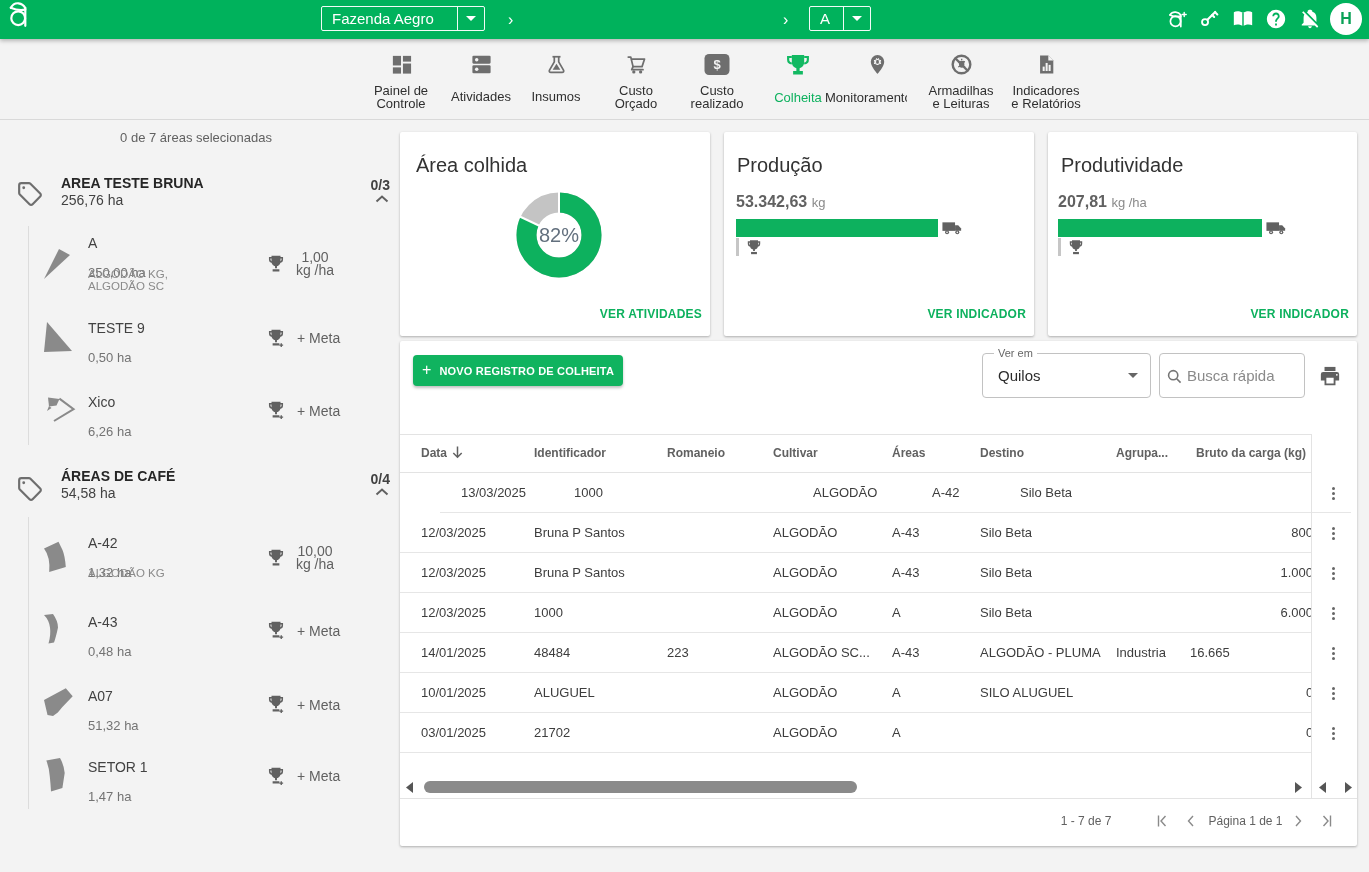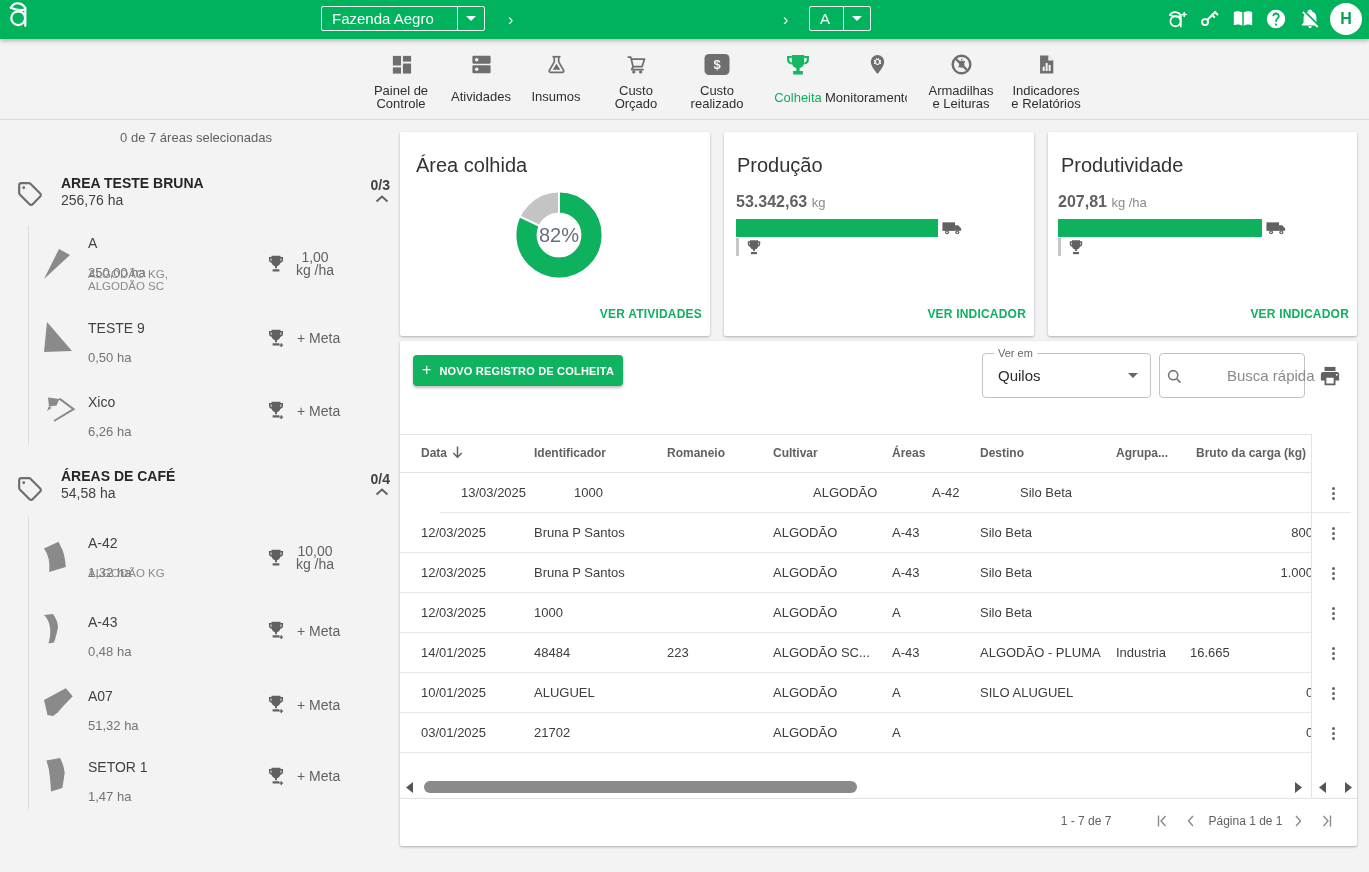--- a/index.html
+++ b/index.html
@@ -415,21 +415,21 @@
 <div class="abs" style="left:998px;top:353px;height:45px;line-height:45px;font-size:15px;color:#2b2b2b;">Quilos</div>
 <div class="abs" style="left:1128px;top:373px;">
     <span class="caret" style="display:block;border-top-color:#666;"></span>
   </div>
 
 <div class="abs" style="left:1159px;top:353px;width:146px;height:45px;border:1px solid #c2c2c2;border-radius:4px;"></div>
 <svg class="abs" style="left:1167px;top:369px" width="15" height="15" viewBox="0 0 15 15">
     <circle cx="6.2" cy="6.2" r="4.6" fill="none" stroke="#757575" stroke-width="1.6"></circle>
     <path d="M9.7 9.7 13.6 13.6" stroke="#757575" stroke-width="1.6"></path>
   </svg>
-<div class="abs" style="left:1187px;top:353px;height:57px;line-height:45px;font-size:15px;color:#8a8a8a;margin-left:40px;">Busca rápida</div>
+<div class="abs" style="left:1187px;top:353px;height:57px;line-height:45px;font-size:15px;color:#8a8a8a;">Busca rápida</div>
 
 <svg class="abs" style="left:1319px;top:366px" width="22" height="21" viewBox="0 0 24 23">
     <g fill="#616161">
       <rect x="6" y="1" width="12" height="4.5"></rect>
       <path d="M19.5 6.5h-15A2.5 2.5 0 0 0 2 9v7h4v5h12v-5h4V9a2.5 2.5 0 0 0-2.5-2.5Zm-3.5 12.7H8V13h8v6.2Zm3.5-8.5a1 1 0 1 1 0-2 1 1 0 0 1 0 2Z"></path>
     </g>
   </svg>
 
 <div class="abs" style="left:400px;top:434px;width:911px;height:39px;border-top:1px solid #e3e3e3;border-bottom:1px solid #e3e3e3;"></div>
 <div class="hcell" style="left:421px;top:434px;text-align:center;">Data</div>
@@ -468,20 +468,21 @@
     <span class="cell" style="left:492px;">A-43</span>
     <span class="cell" style="left:580px;">Silo Beta</span>
     <span class="cell" style="left:790px;width:123px;text-align:right;">1.000</span>
   </div>
 <div class="row" style="top:593px;">
     <span class="cell" style="left:21px;">12/03/2025</span>
     <span class="cell" style="left:134px;">1000</span>
     <span class="cell" style="left:373px;">ALGODÃO</span>
     <span class="cell" style="left:492px;">A</span>
     <span class="cell" style="left:580px;">Silo Beta</span>
+    <span class="cell" style="left:790px;width:123px;text-align:right;">6.000</span>
   </div>
 <div class="row" style="top:633px;">
     <span class="cell" style="left:21px;">14/01/2025</span>
     <span class="cell" style="left:134px;">48484</span>
     <span class="cell" style="left:267px;">223</span>
     <span class="cell" style="left:373px;">ALGODÃO SC...</span>
     <span class="cell" style="left:492px;">A-43</span>
     <span class="cell" style="left:580px;">ALGODÃO - PLUMA</span>
     <span class="cell" style="left:716px;">Industria</span>
     <span class="cell" style="left:790px;width:123px;text-align:left;">16.665</span>

